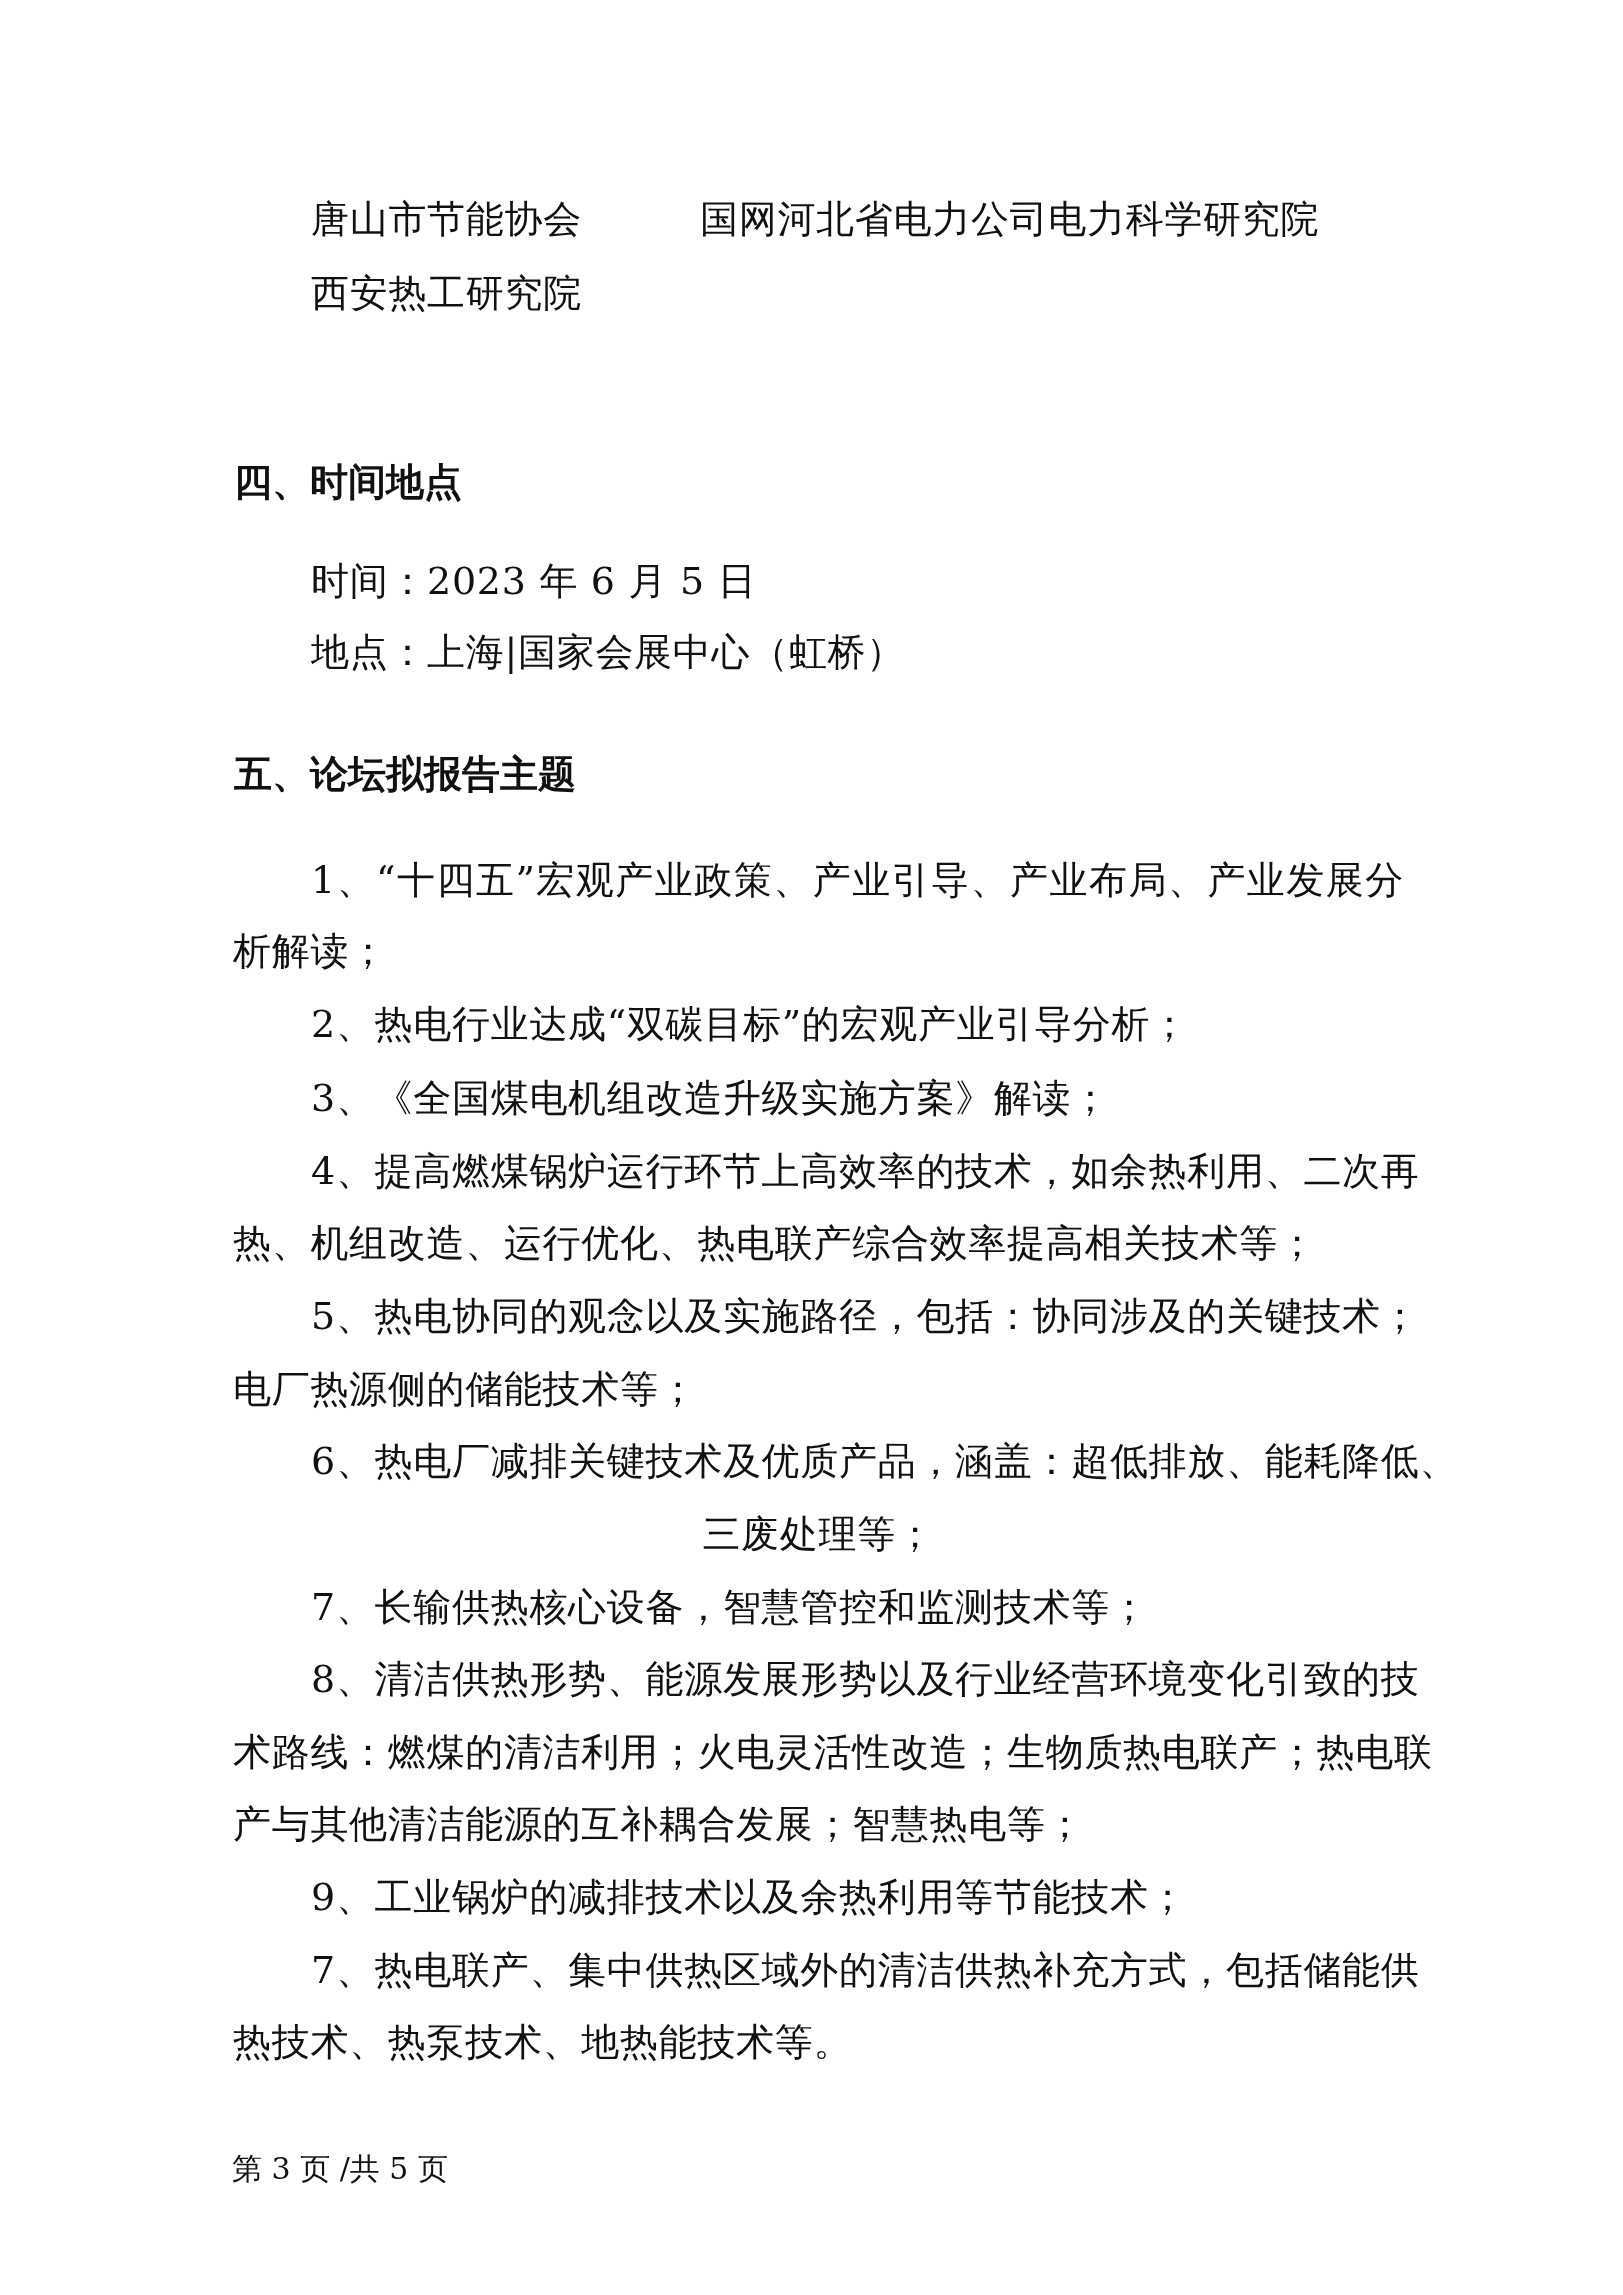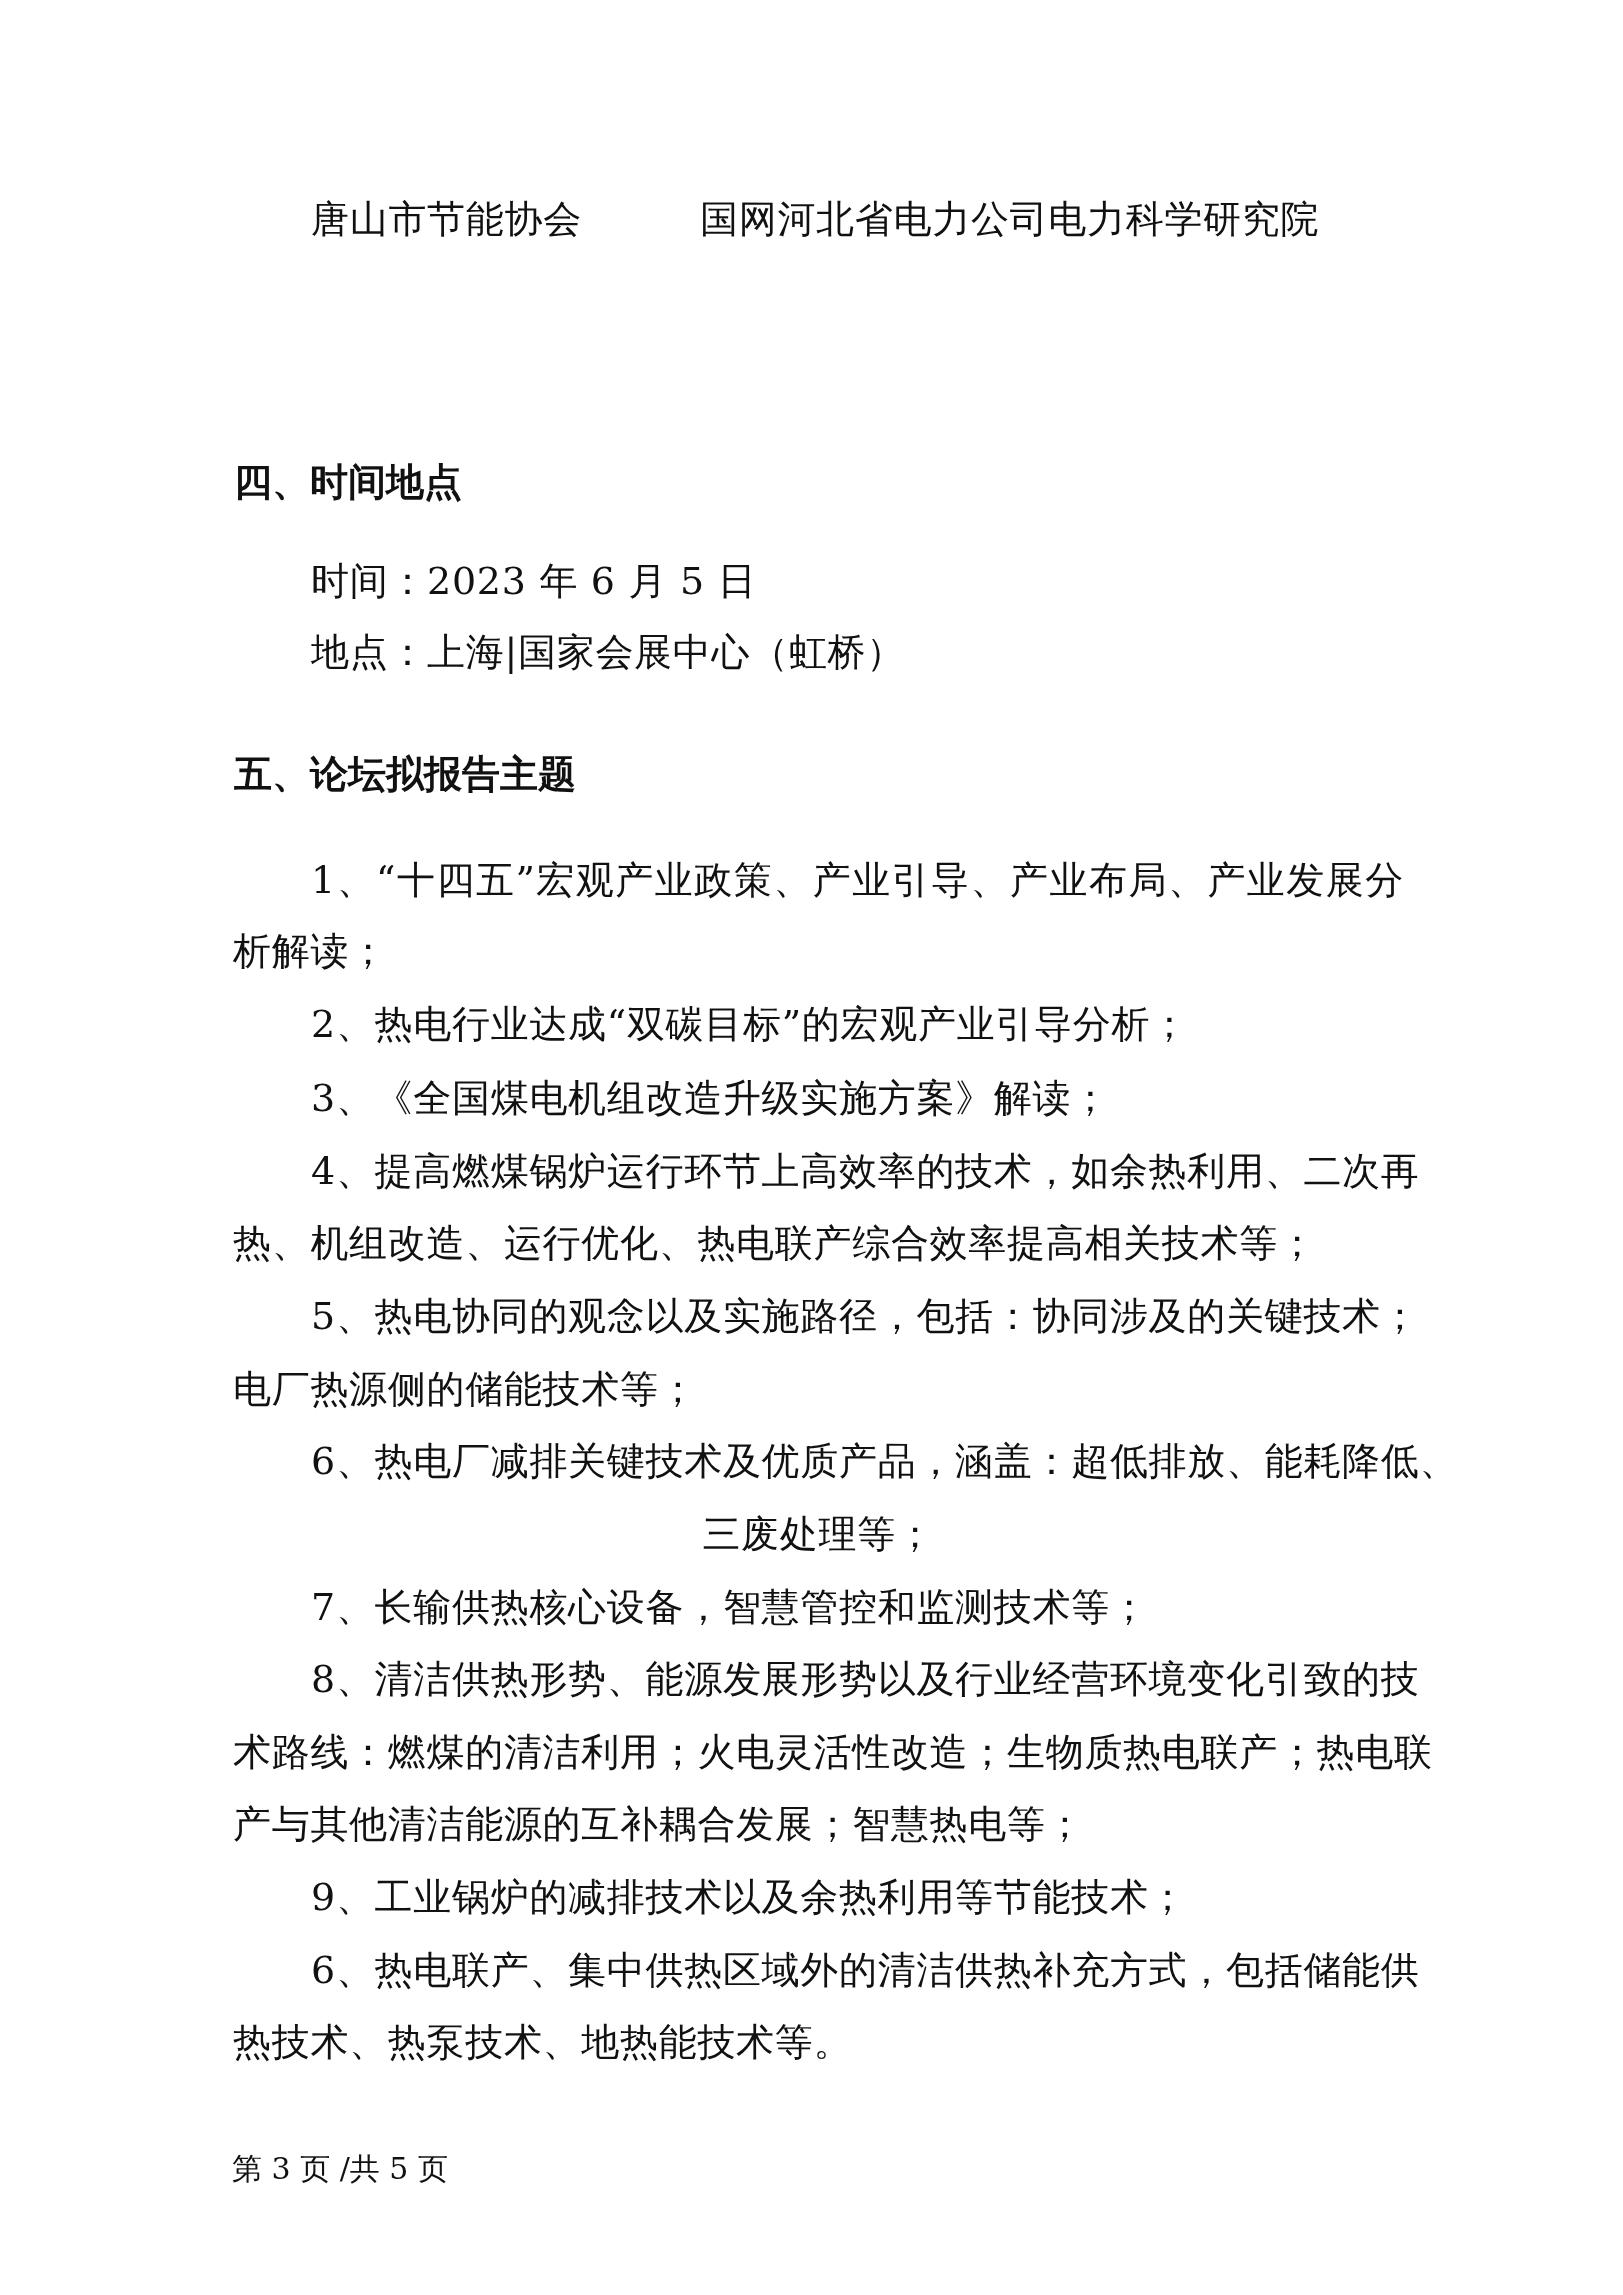--- a/index.html
+++ b/index.html
@@ -18,20 +18,21 @@
 </style>
 </head>
 <body>
 
 <div class="page">
 
   <div class="line indent" style="top:196px;">
     <span>唐山市节能协会</span>
     <span class="org2" style="left:389px;">国网河北省电力公司电力科学研究院</span>
   </div>
+  <div class="line indent" style="top:270px;">西安热工研究院</div>
 
   <div class="line heading" style="top:459px;">四、时间地点</div>
   <div class="line indent" style="top:558px;">时间：2023 年 6 月 5 日</div>
   <div class="line indent" style="top:629px;">地点：上海|国家会展中心（虹桥）</div>
 
   <div class="line heading" style="top:751px;font-family:Liberation Serif, serif;">五、论坛拟报告主题</div>
 
   <div>
 
     <div class="line indent justify" style="top:857px;">1、“十四五”宏观产业政策、产业引导、产业布局、产业发展分</div>
@@ -51,19 +52,19 @@
     <div class="line" style="top:1511px;text-align:center;">三废处理等；</div>
 
     <div class="line indent" style="top:1584px;">7、长输供热核心设备，智慧管控和监测技术等；</div>
 
     <div class="line indent justify" style="top:1656px;">8、清洁供热形势、能源发展形势以及行业经营环境变化引致的技</div>
     <div class="line justify" style="top:1729px;">术路线：燃煤的清洁利用；火电灵活性改造；生物质热电联产；热电联</div>
     <div class="line" style="top:1801px;">产与其他清洁能源的互补耦合发展；智慧热电等；</div>
 
     <div class="line indent" style="top:1874px;">9、工业锅炉的减排技术以及余热利用等节能技术；</div>
 
-    <div class="line indent justify" style="top:1947px;">6、热电联产、集中供热区域外的清洁供热补充方式，包括储能供</div>
+    <div class="line indent justify" style="top:1947px;">7、热电联产、集中供热区域外的清洁供热补充方式，包括储能供</div>
     <div class="line" style="top:2019px;">热技术、热泵技术、地热能技术等。</div>
   </div>
 
   <div class="footer">第 3 页 /共 5 页</div>
 </div>
 
 
 </body></html>

